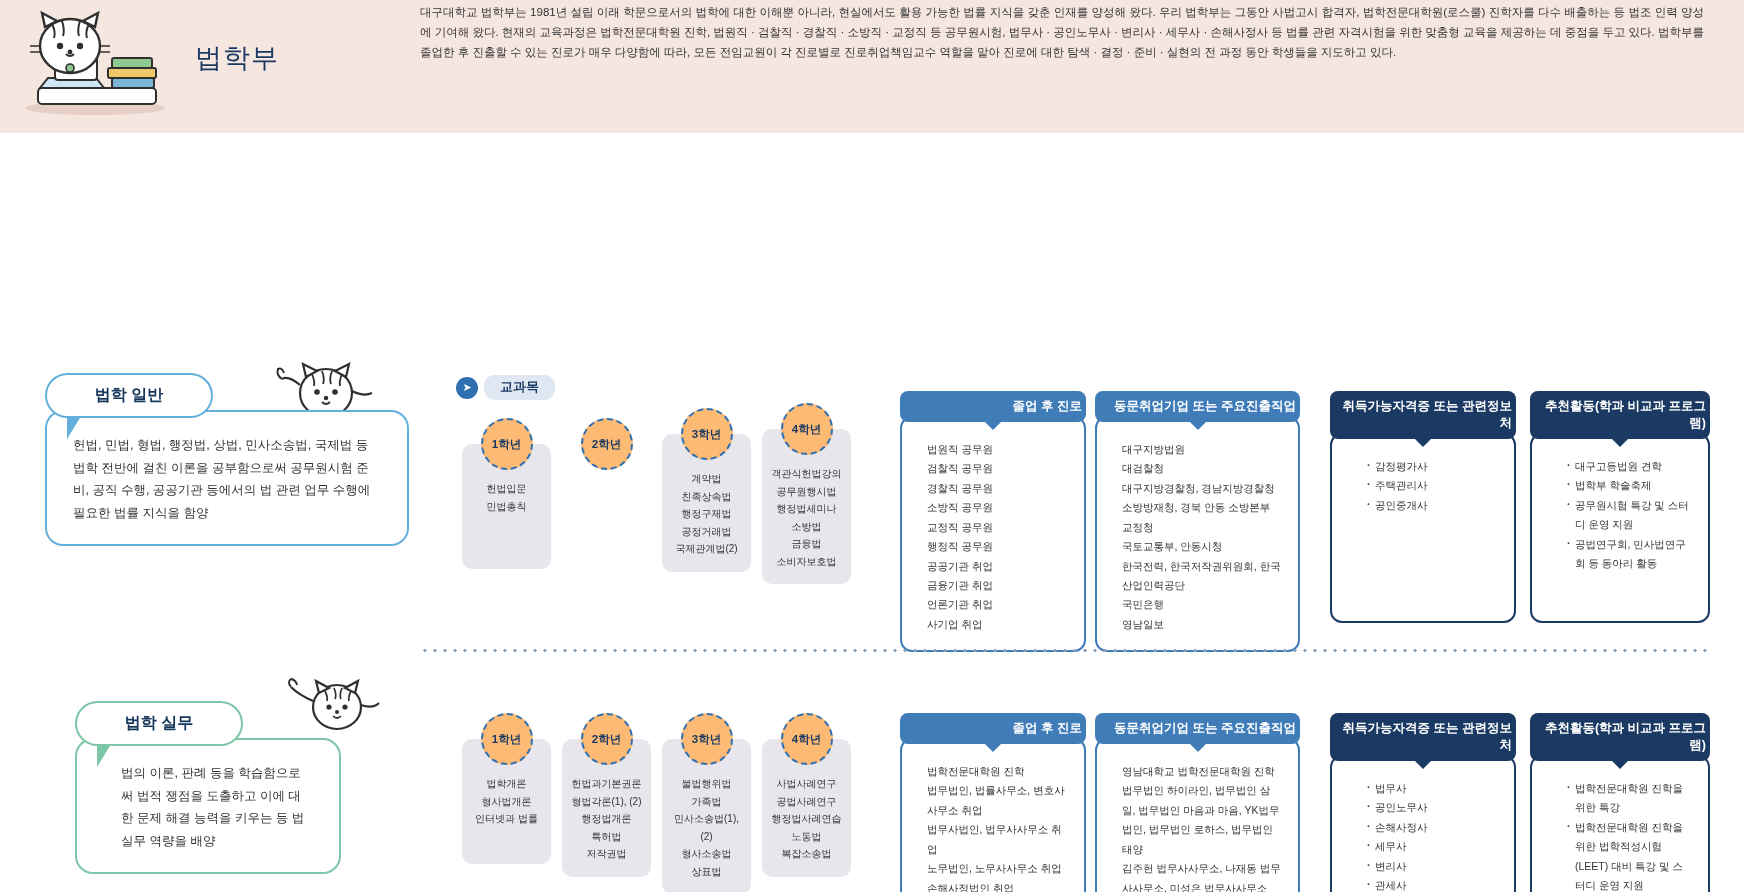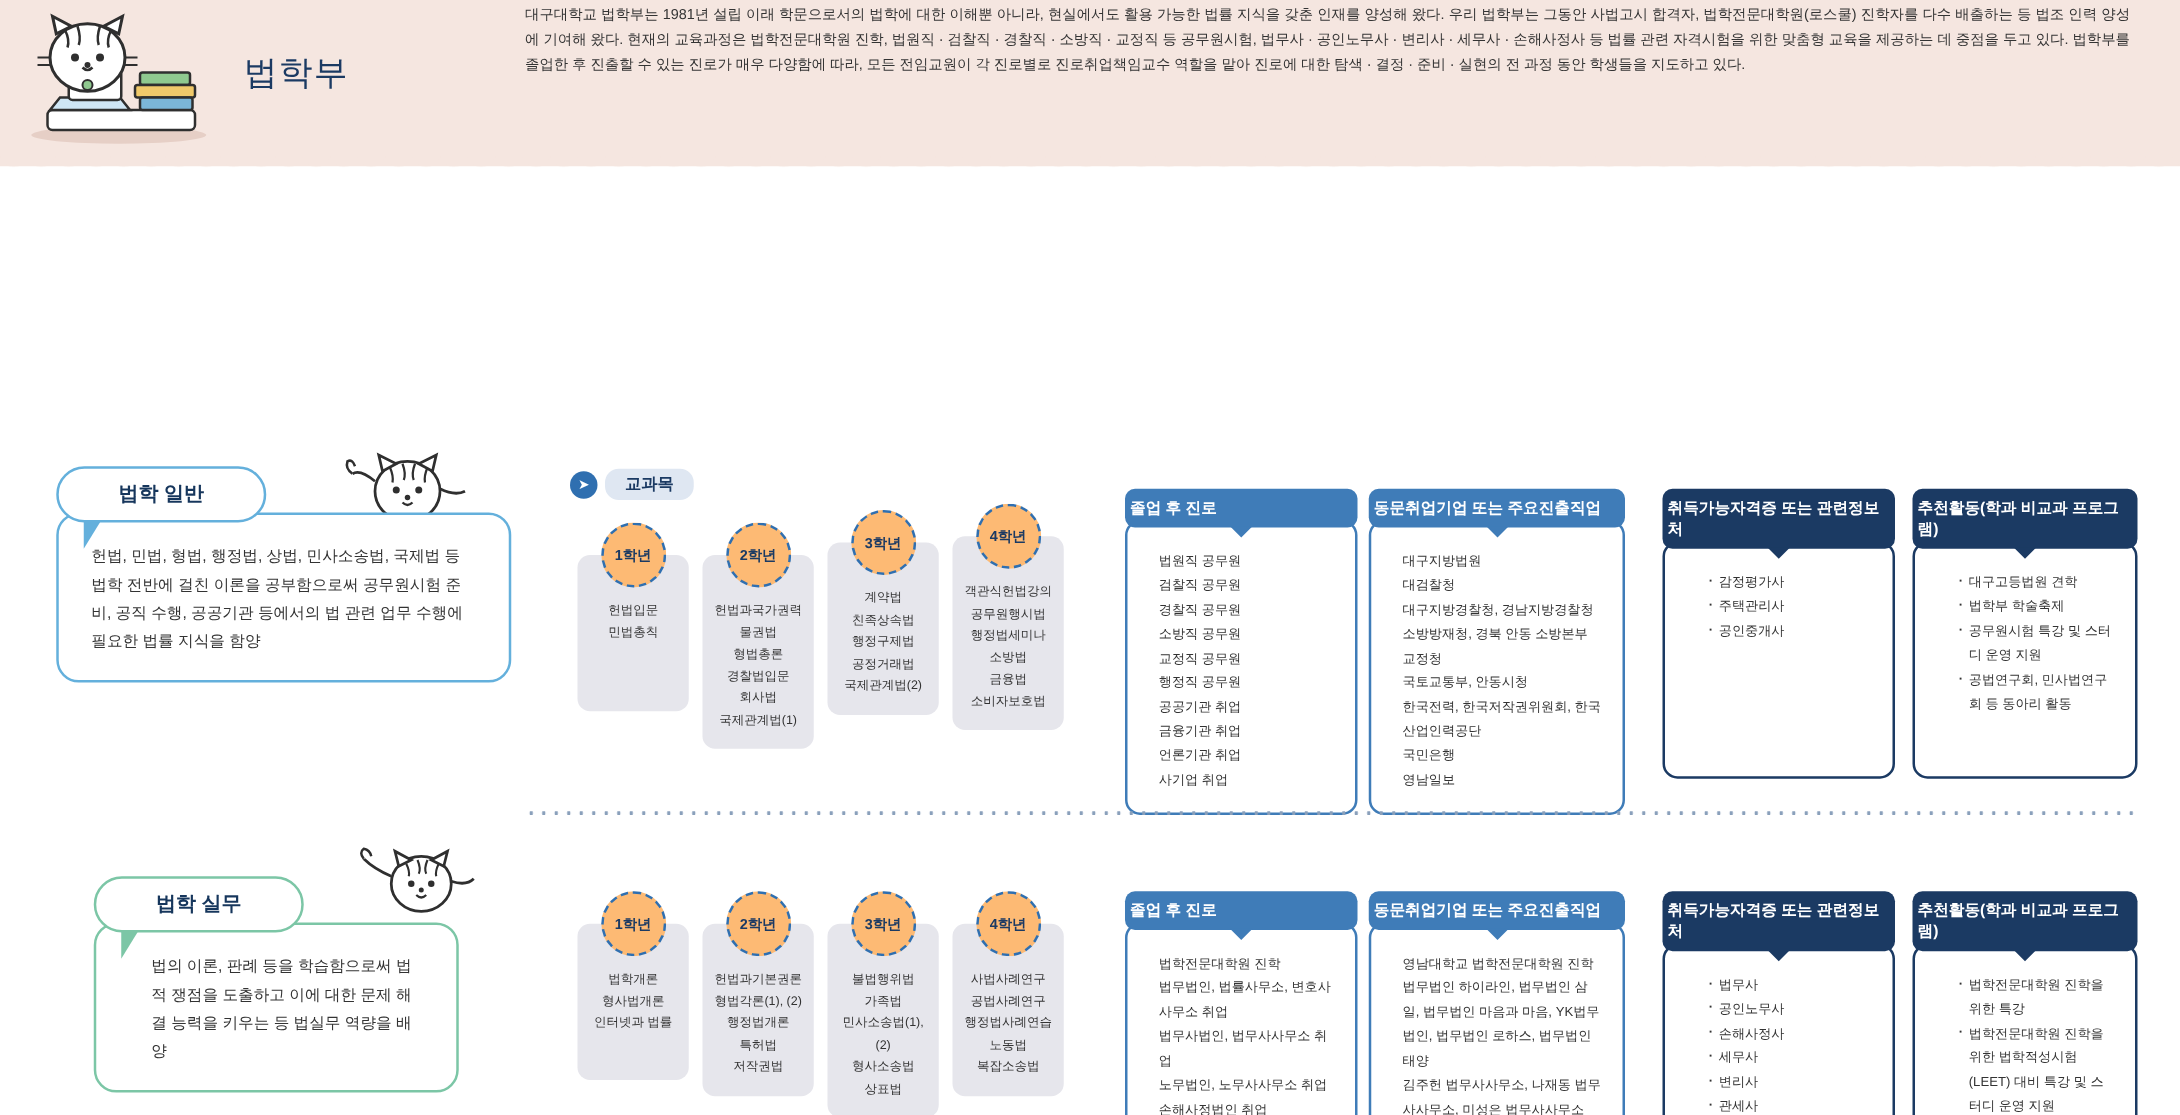--- a/index.html
+++ b/index.html
@@ -138,21 +138,21 @@
   }
 
   
   .panel { position: absolute; }
   .panel-head {
     position: relative;
     border-radius: 8px;
     background: #3f7cb8;
     color: #fff;
     font-size: 12.5px; font-weight: bold;
-    text-align: left;
+    text-align: right;
     padding: 7px 4px;
     z-index: 3;
   }
   .panel-head.navy { background: #1b3a63; }
   .panel-head::after {
     content: "";
     position: absolute;
     left: 50%; bottom: -8px;
     transform: translateX(-50%);
     width: 0; height: 0;
@@ -254,28 +254,20 @@
 
   <div class="year-col" style="left:462px; top:285px;">
     <div class="year-badge">1학년</div>
     <div class="year-card" style="min-height:125px;">
       <div>헌법입문</div>
       <div>민법총칙</div>
     </div>
   </div>
   <div class="year-col" style="left:562px; top:285px;">
     <div class="year-badge">2학년</div>
-    <div class="year-card" style="min-height:125px;">
-      <div>헌법과국가권력</div>
-      <div>물권법</div>
-      <div>형법총론</div>
-      <div>경찰법입문</div>
-      <div>회사법</div>
-      <div>국제관계법(1)</div>
-    </div>
   </div>
   <div class="year-col" style="left:662px; top:275px;">
     <div class="year-badge">3학년</div>
     <div class="year-card" style="min-height:135px;">
       <div>계약법</div>
       <div>친족상속법</div>
       <div>행정구제법</div>
       <div>공정거래법</div>
       <div>국제관계법(2)</div>
     </div>
@@ -344,21 +336,21 @@
         <li>공법연구회, 민사법연구회 등 동아리 활동</li>
       </ul>
     </div>
   </div>
 
   <div class="divider"></div>
 
   <div class="track" style="left:75px; top:568px;">
     <div class="track-tab green">법학 실무</div>
     <div class="track-tail green"></div>
-    <div class="track-body green" style="width:292px; min-height:125px;padding-left:44px;">법의 이론, 판례 등을 학습함으로써 법적 쟁점을 도출하고 이에 대한 문제 해결 능력을 키우는 등 법실무 역량을 배양</div>
+    <div class="track-body green" style="width:266px; min-height:125px;padding-left:44px;">법의 이론, 판례 등을 학습함으로써 법적 쟁점을 도출하고 이에 대한 문제 해결 능력을 키우는 등 법실무 역량을 배양</div>
   </div>
 
   <div class="cat-art" style="left:285px; top:528px;">
     <svg width="100" height="75" viewBox="0 0 100 75">
       <ellipse cx="52" cy="46" rx="24" ry="22" fill="#ffffff" stroke="#2f2f2f" stroke-width="2.2"></ellipse>
       <path d="M34 32 L31 20 L44 27 Z" fill="#ffffff" stroke="#2f2f2f" stroke-width="2.2"></path>
       <path d="M70 32 L73 20 L60 27 Z" fill="#ffffff" stroke="#2f2f2f" stroke-width="2.2"></path>
       <path d="M40 30 q3 6 2 10 M49 27 q3 7 1 11 M57 27 q-3 7 -1 11 M66 30 q-3 6 -2 10" stroke="#2f2f2f" stroke-width="1.7" fill="none"></path>
       <circle cx="44" cy="46" r="2.6" fill="#2f2f2f"></circle>
       <circle cx="60" cy="46" r="2.6" fill="#2f2f2f"></circle>

